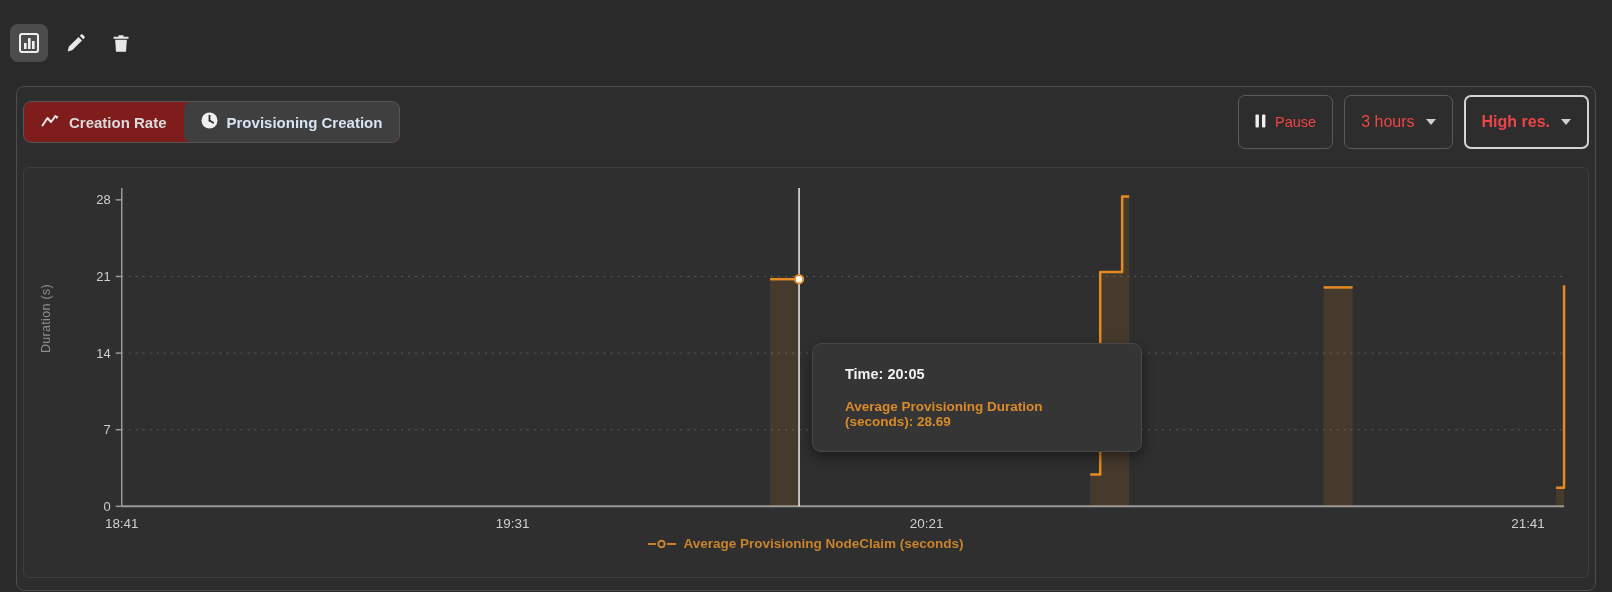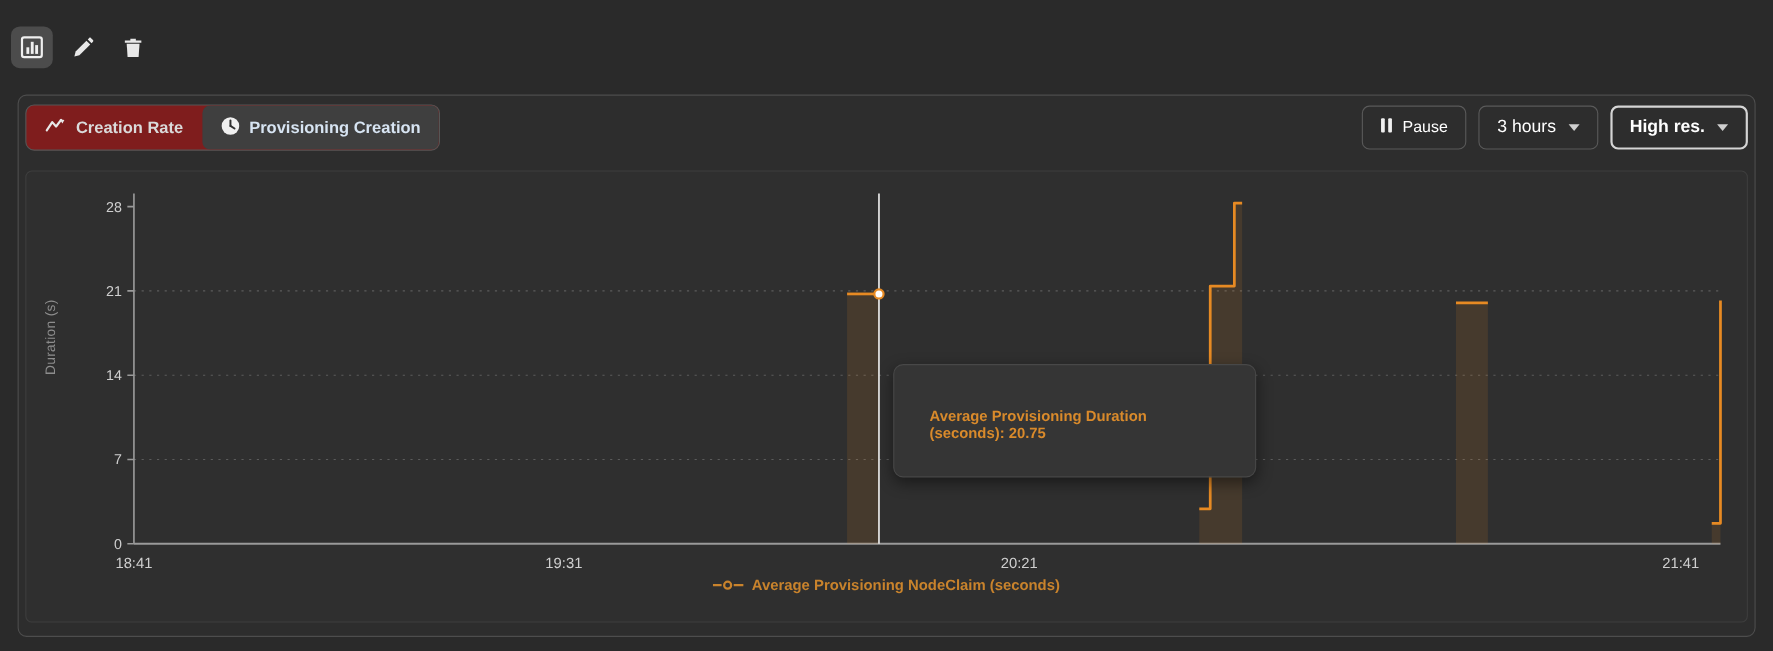--- a/index.html
+++ b/index.html
@@ -37,23 +37,23 @@
     background:#7f1d1d;
   }
   .tab {
     display:flex; align-items:center; gap:9px; padding:0 17px; height:40px;
     background:transparent; border:none; color:#dadada; font-size:15px; font-weight:600;
     cursor:pointer; white-space:nowrap;
   }
   .tab.active { background:#3f3f3f; border-radius:7px; color:#d7e4f2; }
   .toolbar-right { display:flex; align-items:center; gap:11px; }
   .tbtn {
-    display:flex; align-items:center; gap:9px; height:40px; padding:0 16px;
+    display:flex; align-items:center; gap:9px; height:54px; padding:0 16px;
     background:transparent; border:1px solid #5a5a5a; border-radius:7px;
-    color:#ffffff; font-size:14.5px; cursor:pointer; white-space:nowrap;
+    color:#ef4444; font-size:14.5px; cursor:pointer; white-space:nowrap;
   }
   .tbtn.dropdown { font-size:16px; }
   .tbtn.highlight { border:2px solid #d4d4d4; font-weight:600; }
   .caret {
     width:0; height:0; border-left:5px solid transparent; border-right:5px solid transparent;
     border-top:6px solid #cfcfcf; margin-left:2px;
   }
 
   
   .chartbox {
@@ -194,21 +194,22 @@
         <path d="M1536.047,340 L1536.047,321.3 L1544,321.3 L1544,117.80000000000001 L1544,340 Z" fill="rgba(231,138,35,0.13)" stroke="none"></path>
         <path d="M747.977,111.75 L777.0416,111.75" fill="none" stroke="#e78a23" stroke-width="2.5" stroke-linejoin="round" stroke-linecap="butt"></path>
         <path d="M1068.989,308.1 L1078.9664,308.1 L1078.9664,104.60000000000002 L1100.9456,104.60000000000002 L1100.9456,28.69999999999999 L1108.031,28.69999999999999" fill="none" stroke="#e78a23" stroke-width="2.5" stroke-linejoin="round" stroke-linecap="butt"></path>
         <path d="M1302.9518,120 L1332.0164,120" fill="none" stroke="#e78a23" stroke-width="2.5" stroke-linejoin="round" stroke-linecap="butt"></path>
         <path d="M1536.047,321.3 L1544,321.3 L1544,117.80000000000001" fill="none" stroke="#e78a23" stroke-width="2.5" stroke-linejoin="round" stroke-linecap="butt"></path>
         <line x1="777.0416" y1="20" x2="777.0416" y2="340" stroke="#ededed" stroke-width="1.5"></line>
         <circle cx="777.0416" cy="111.75" r="4.2" fill="#ffffff" stroke="#e78a23" stroke-width="2"></circle>
       </svg>
 
     <div class="tooltip">
-      <div class="tt-value">Average Provisioning Duration (seconds): 20.75</div>
+      <div class="tt-time">Time: 20:05</div>
+      <div class="tt-value">Average Provisioning Duration (seconds): 28.69</div>
     </div>
 
     <div class="legend">
       <svg width="28" height="10" viewBox="0 0 28 10">
         <line x1="0" y1="5" x2="8" y2="5" stroke="#c9832c" stroke-width="2"></line>
         <circle cx="13.5" cy="5" r="3.2" fill="none" stroke="#c9832c" stroke-width="2"></circle>
         <line x1="19" y1="5" x2="28" y2="5" stroke="#c9832c" stroke-width="2"></line>
       </svg>
       <span>Average Provisioning NodeClaim (seconds)</span>
     </div>

